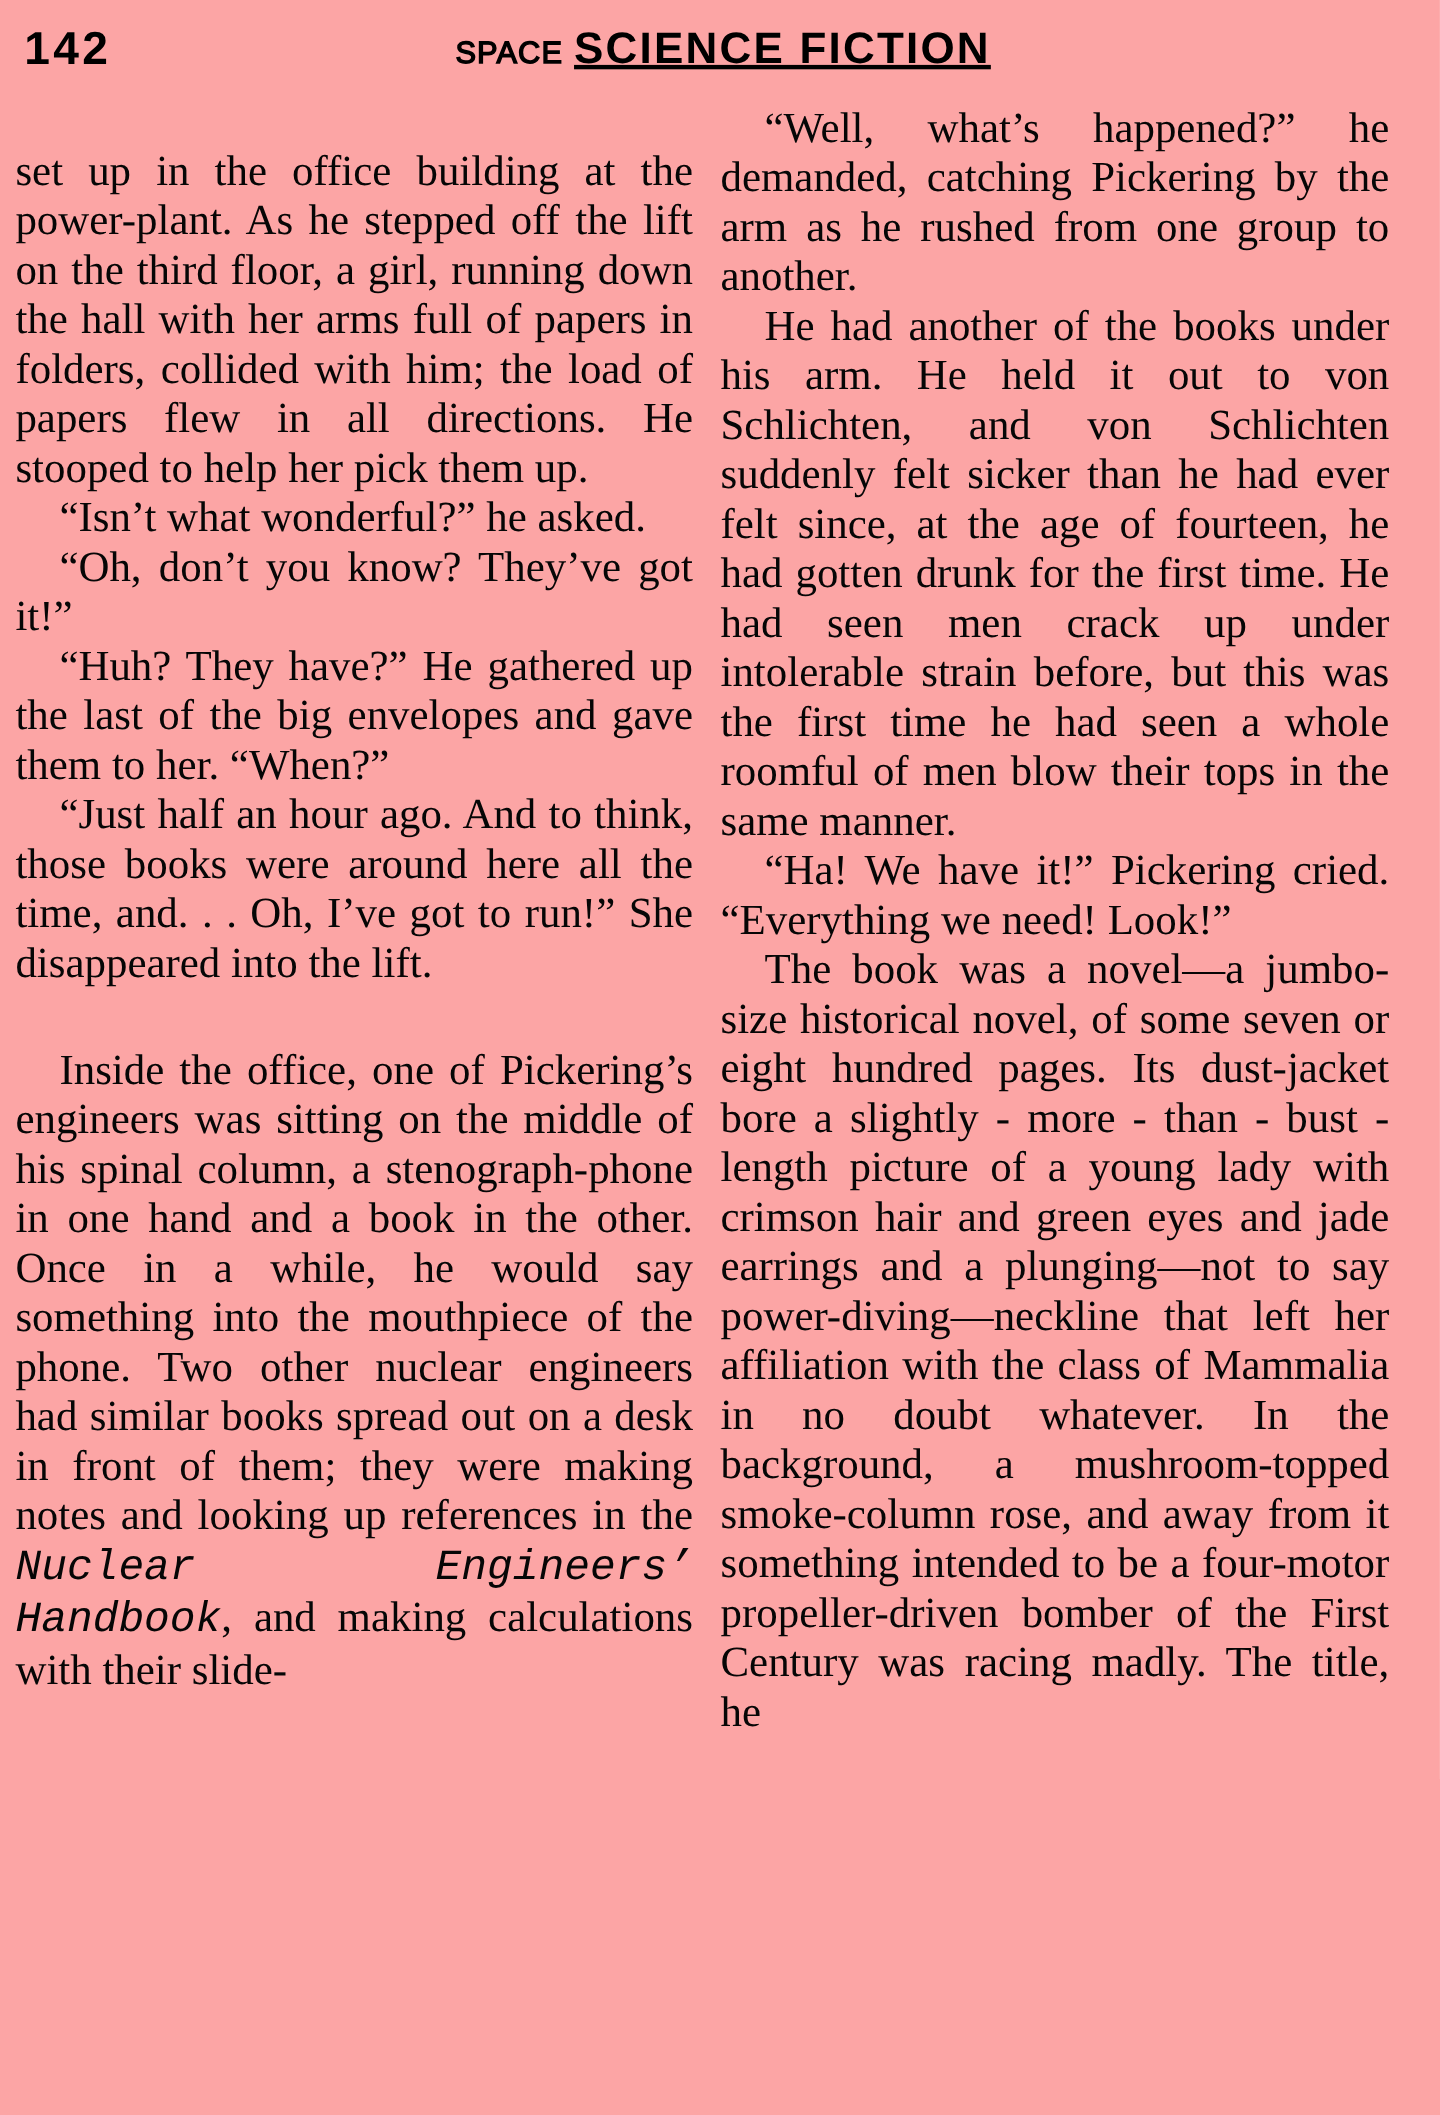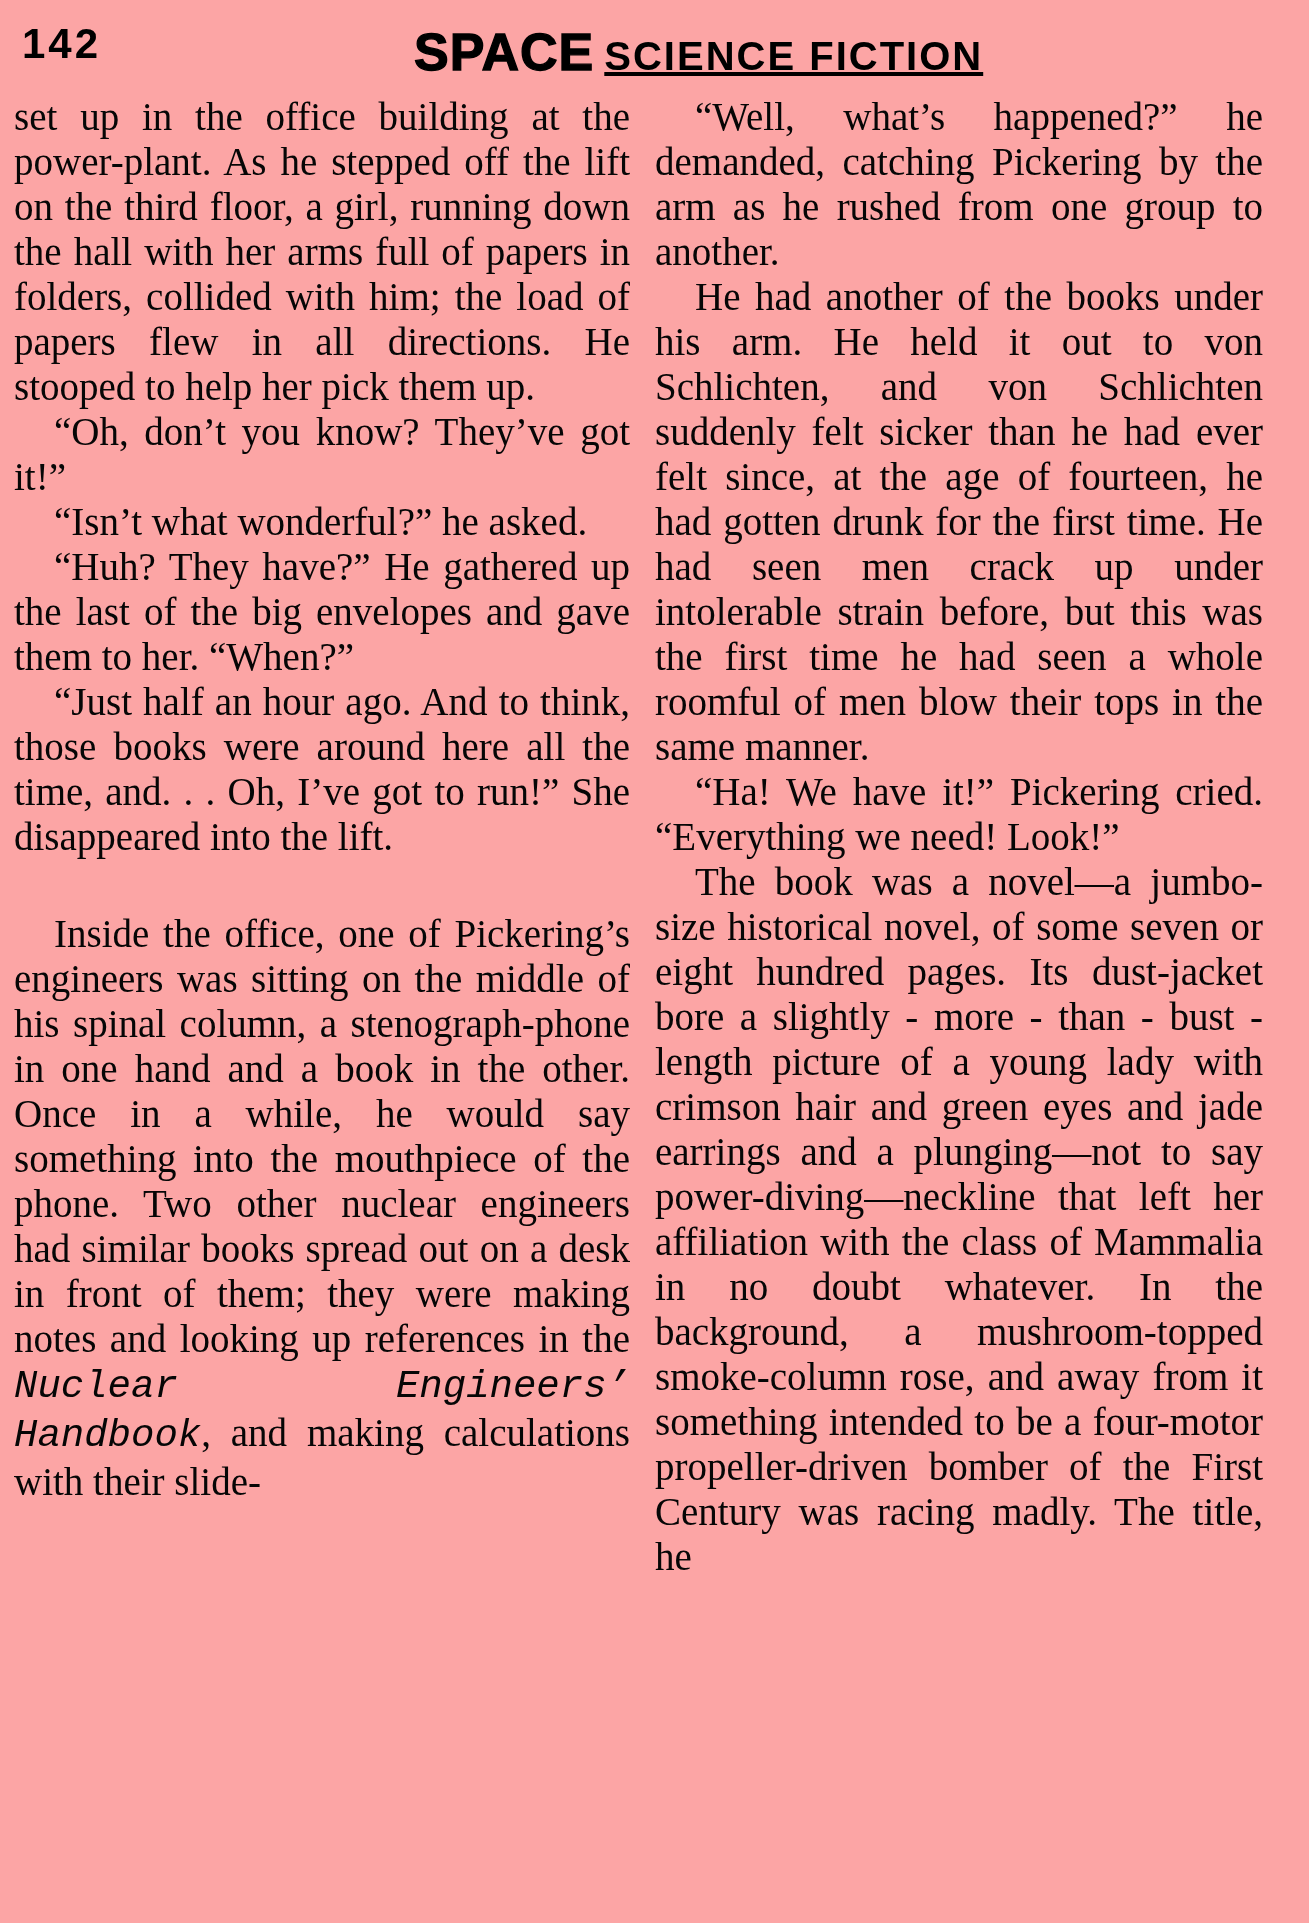--- a/index.html
+++ b/index.html
@@ -37,34 +37,35 @@
   }
   .magazine-title {
     position: absolute;
     left: 400px;
     top: 8px;
     font-family: "Liberation Sans", sans-serif;
     font-weight: 700;
     white-space: nowrap;
   }
   .title-bold {
-    font-size: 52px;
-    font-weight: 700;
+    font-size: 28px;
+    font-weight: 400;
     letter-spacing: 1px;
     -webkit-text-stroke: 1.3px #000;
   }
   .title-rest {
     font-size: 40px;
     letter-spacing: 2px;
     margin-left: 10px;
     text-decoration: underline;
   }
   .columns {
     display: flex;
     gap: 25px;
+    align-items: center;
   }
   .col {
     text-align: justify;
     font-size: 39px;
     line-height: 45px;
     font-weight: 500;
     color: #060606;
   }
   .col-left  { width: 616px; }
   .col-right { width: 608px; }
@@ -82,22 +83,22 @@
     <span class="page-number">142</span>
     <div class="magazine-title">
       <span class="title-bold">SPACE</span><span class="title-rest">SCIENCE FICTION</span>
     </div>
   </header>
 
   <main class="columns">
 
     <div class="col col-left">
       <p class="noindent">set up in the office building at the power-plant. As he stepped off the lift on the third floor, a girl, running down the hall with her arms full of papers in folders, collided with him; the load of papers flew in all directions. He stooped to help her pick them up.</p>
+      <p class="indent">“Isn’t what wonderful?” he asked.</p>
       <p class="indent">“Oh, don’t you know? They’ve got it!”</p>
-      <p class="indent">“Isn’t what wonderful?” he asked.</p>
       <p class="indent">“Huh? They have?” He gathered up the last of the big envelopes and gave them to her. “When?”</p>
       <p class="indent">“Just half an hour ago. And to think, those books were around here all the time, and. . . Oh, I’ve got to run!” She disappeared into the lift.</p>
       <p class="indent section-break"><span>Inside the office, one of Pickering’s engineers was sitting on the middle of his spinal column, a stenograph-phone in one hand and a book in the other. Once in a while, he would say something into the mouthpiece of the phone. Two other nuclear engineers had similar books spread out on a desk in front of them; they were making notes and looking up references in the </span><em class="book-title">Nuclear Engineers’ Handbook</em><span>, and making calculations with their slide-</span></p>
     </div>
 
     <div class="col col-right">
       <p class="indent">“Well, what’s happened?” he demanded, catching Pickering by the arm as he rushed from one group to another.</p>
       <p class="indent">He had another of the books under his arm. He held it out to von Schlichten, and von Schlichten suddenly felt sicker than he had ever felt since, at the age of fourteen, he had gotten drunk for the first time. He had seen men crack up under intolerable strain before, but this was the first time he had seen a whole roomful of men blow their tops in the same manner.</p>
       <p class="indent">“Ha! We have it!” Pickering cried. “Everything we need! Look!”</p>
       <p class="indent">The book was a novel—a jumbo-size historical novel, of some seven or eight hundred pages. Its dust-jacket bore a slightly - more - than - bust - length picture of a young lady with crimson hair and green eyes and jade earrings and a plunging—not to say power-diving—neckline that left her affiliation with the class of Mammalia in no doubt whatever. In the background, a mushroom-topped smoke-column rose, and away from it something intended to be a four-motor propeller-driven bomber of the First Century was racing madly. The title, he</p>

